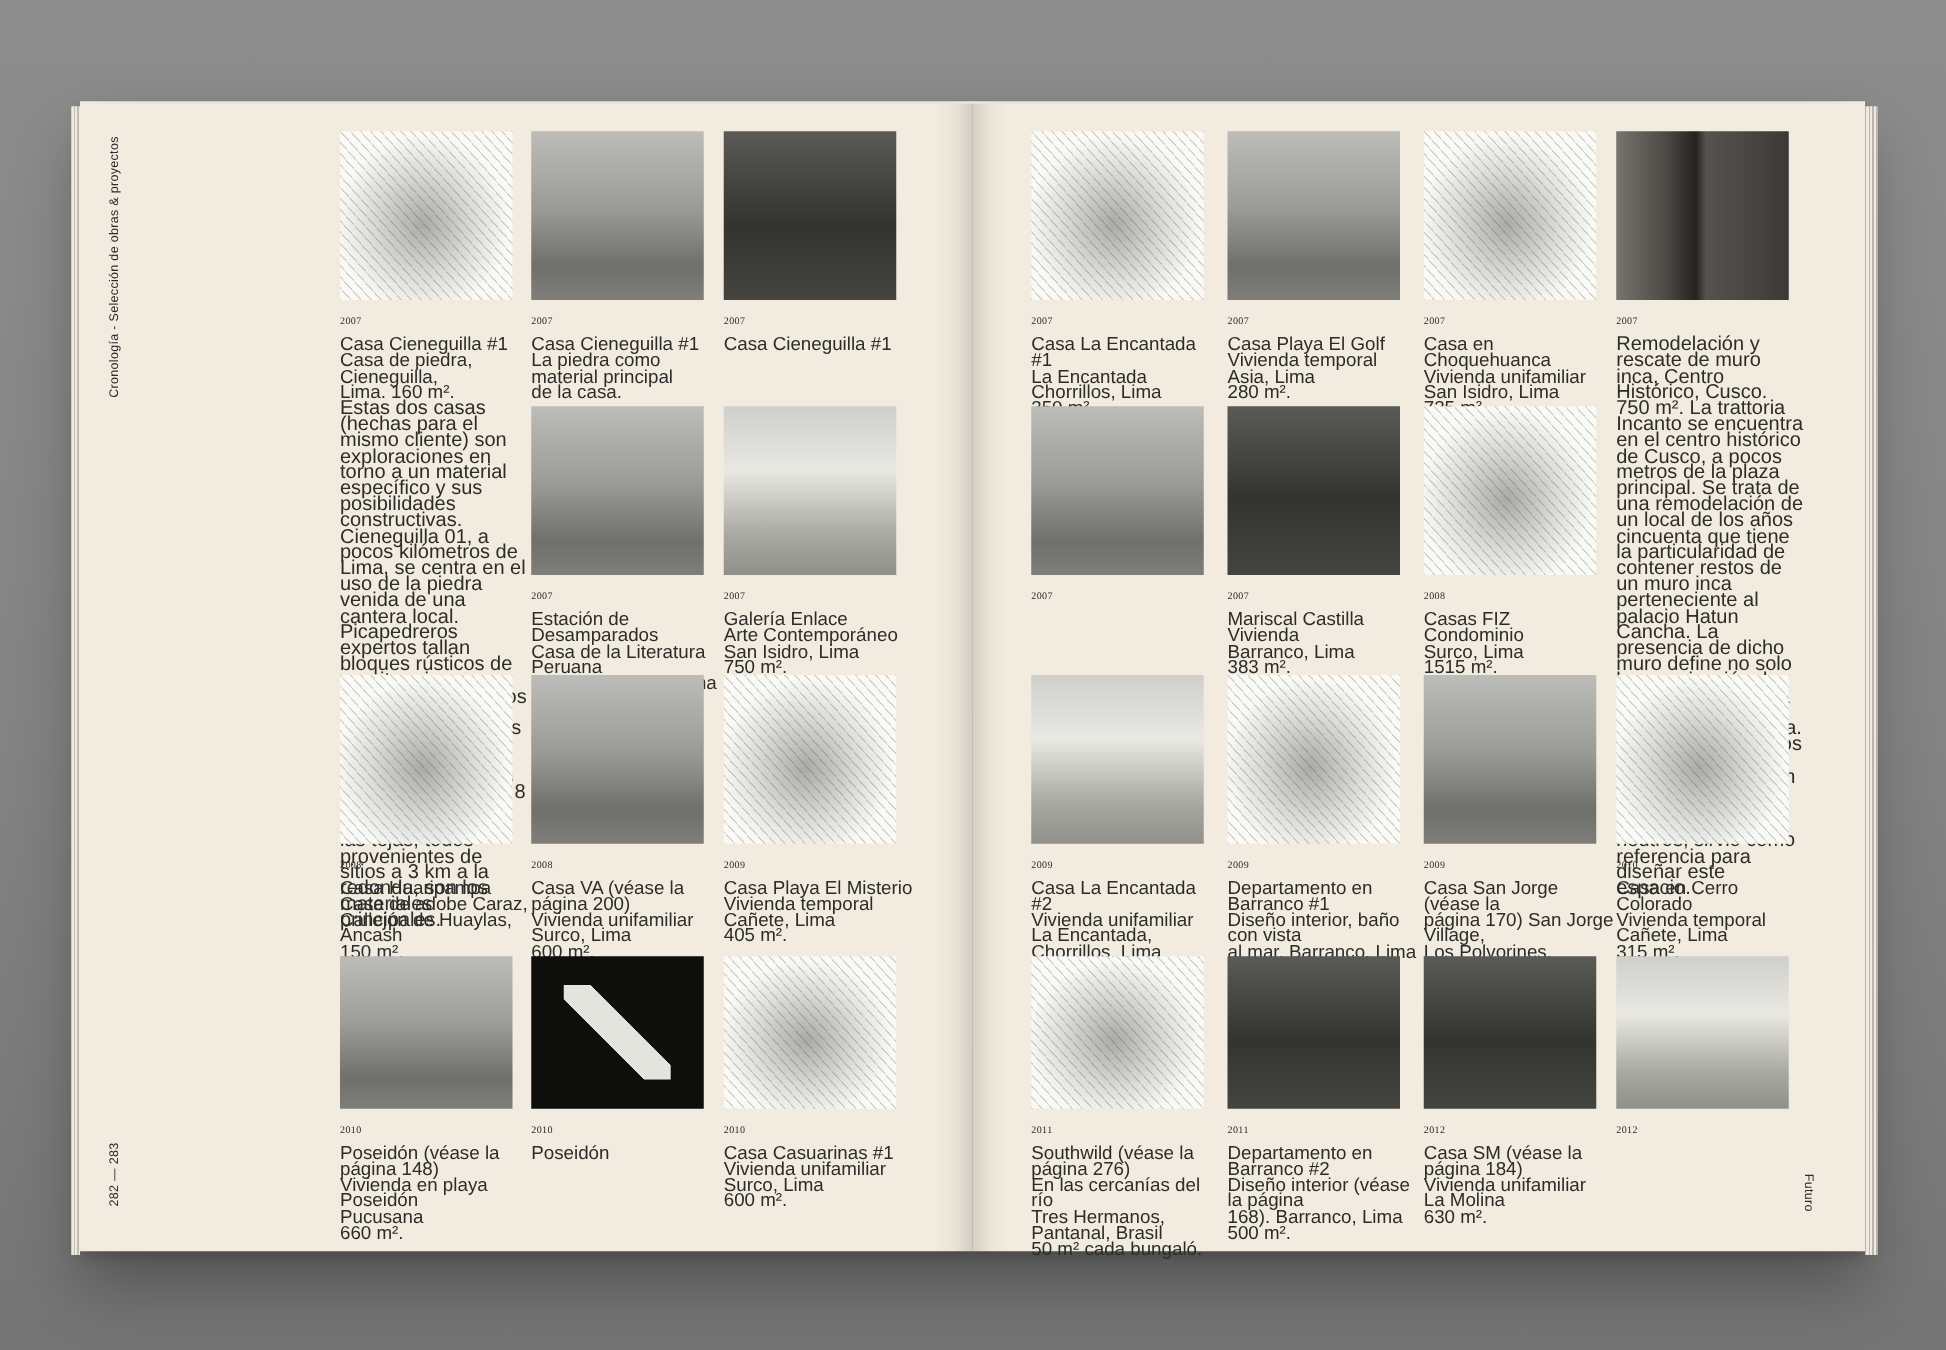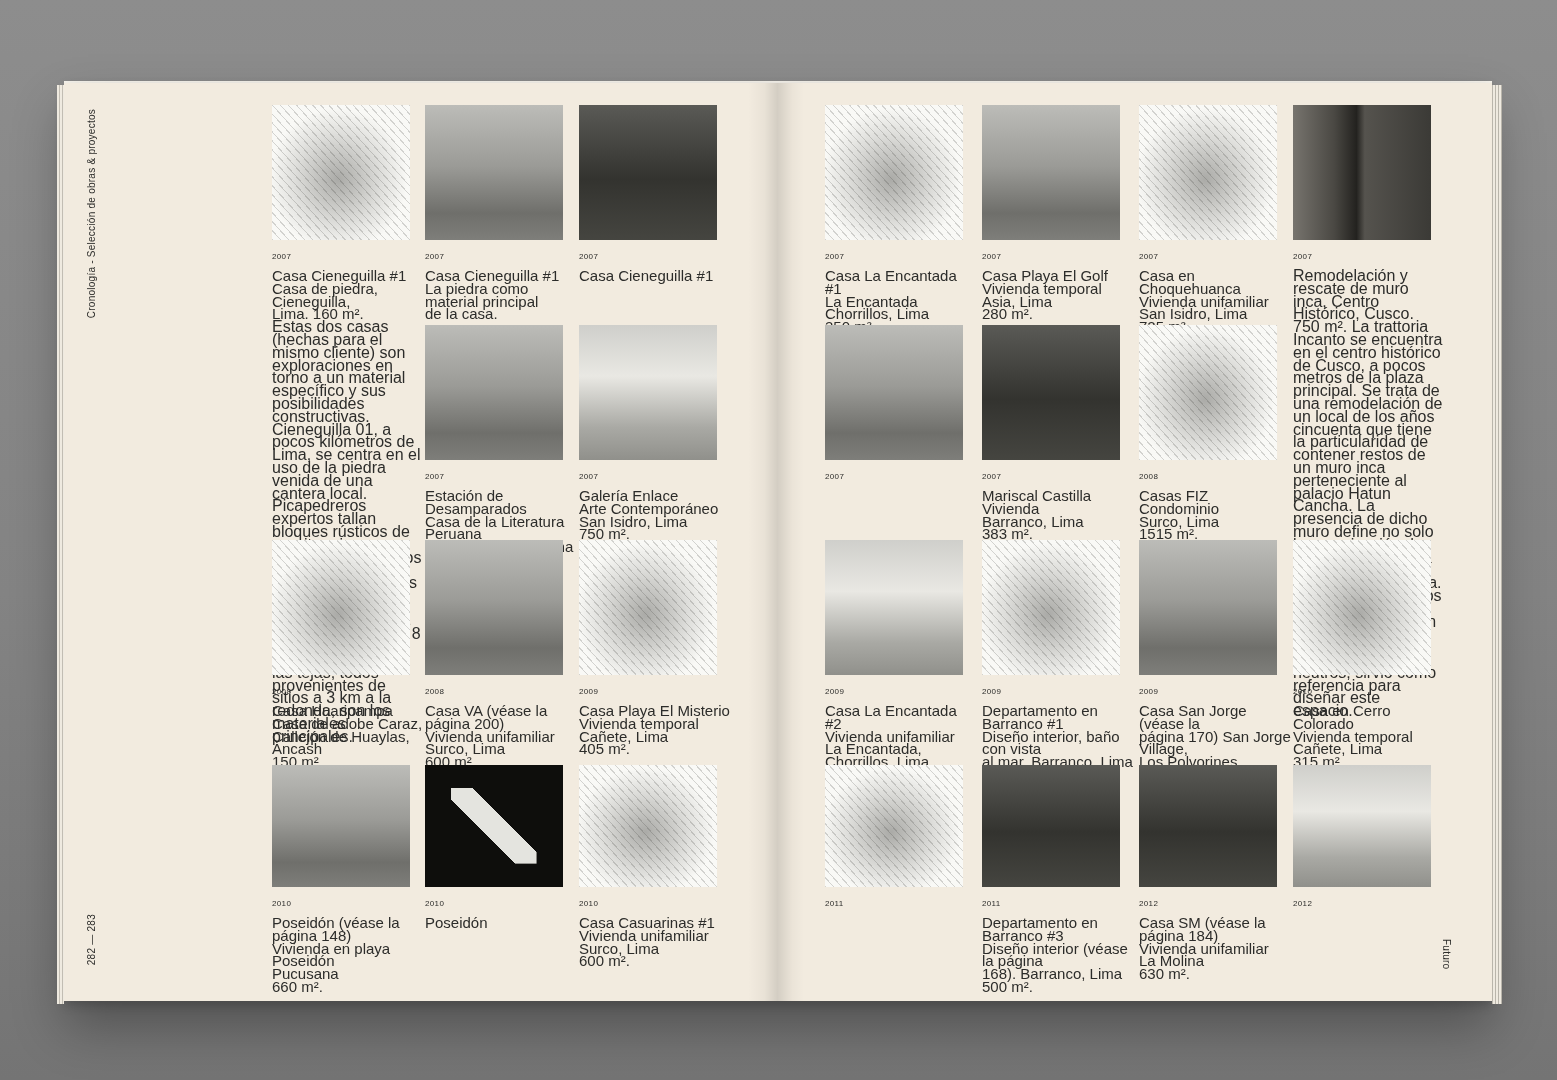--- a/index.html
+++ b/index.html
@@ -31,21 +31,21 @@
     background:linear-gradient(90deg,rgba(0,0,0,0) 0%,rgba(0,0,0,.04) 55%,rgba(0,0,0,.13) 100%);
   }
   .page.right::before{
     content:"";position:absolute;left:0;top:0;bottom:0;width:26px;pointer-events:none;
     background:linear-gradient(90deg,rgba(0,0,0,.12) 0%,rgba(0,0,0,.03) 55%,rgba(0,0,0,0) 100%);
   }
   
   .cell{position:absolute;width:152px;}
   .thumb{width:138px;height:135px;background:#cfcfcb;}
   .cell.r4 .thumb{height:122px;}
-  .year{font-size:8px;letter-spacing:.35px;margin:12px 16px 9px 0;}
+  .year{font-size:8px;letter-spacing:.35px;margin:12px 16px 9px 0;font-family:Liberation Serif, serif;}
   .caption{font-size:15px;line-height:12.8px;white-space:pre-line;}
   .bodytext{font-size:16px;line-height:12.8px;white-space:normal;width:151px;}
   .bodytext:empty,.caption:empty{display:none;}
   
   .thumb[data-tone="sketch"]{
     background-color:#f9f9f6;
     background-image:
       radial-gradient(ellipse at 48% 55%, rgba(52,52,48,.40) 0%, rgba(52,52,48,.14) 42%, rgba(52,52,48,0) 68%),
       repeating-linear-gradient(48deg, rgba(72,72,68,.22) 0 1px, rgba(0,0,0,0) 1px 6px);
   }
@@ -277,26 +277,30 @@
       <div class="year">2010</div>
       <div class="caption">Casa en Cerro Colorado
 Vivienda temporal
 Cañete, Lima
 315 m².</div>
     </div>
 
     <div class="cell r4" style="left:47px;top:682px">
       <div class="thumb" data-tone="sketch"></div>
       <div class="year">2011</div>
+      <div class="caption">Southwild (véase la página 276)
+En las cercanías del río
+Tres Hermanos, Pantanal, Brasil
+50 m² cada bungaló.</div>
     </div>
 
     <div class="cell r4" style="left:204px;top:682px">
       <div class="thumb" data-tone="photo-dark"></div>
       <div class="year">2011</div>
-      <div class="caption">Departamento en Barranco #3
+      <div class="caption">Departamento en Barranco #2
 Diseño interior (véase la página
 168). Barranco, Lima
 500 m².</div>
     </div>
 
     <div class="cell r4" style="left:361px;top:682px">
       <div class="thumb" data-tone="photo-dark"></div>
       <div class="year">2012</div>
       <div class="caption">Casa SM (véase la página 184)
 Vivienda unifamiliar

